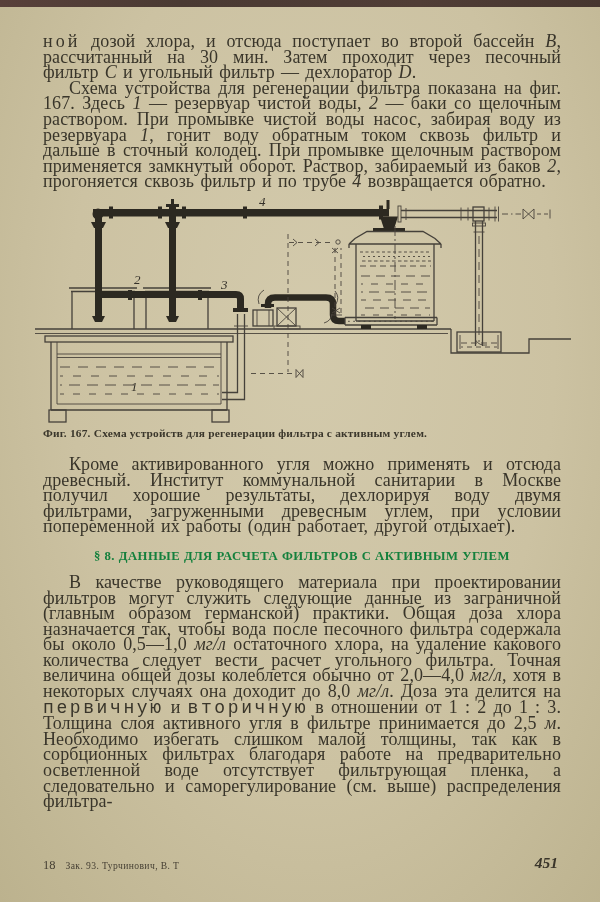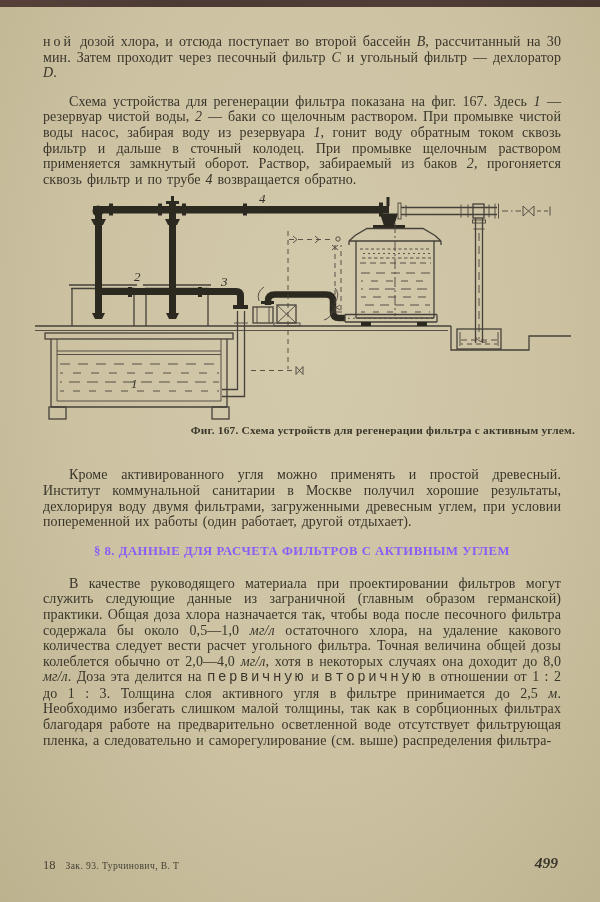--- a/index.html
+++ b/index.html
@@ -12,39 +12,39 @@
   }
   .scan-edge-top{
     position:absolute;top:0;left:0;width:600px;height:7px;
     background:linear-gradient(90deg,#58403a,#4a3a33 30%,#503d36 70%,#46362f);
   }
   .page-inner{
     position:absolute;left:43px;top:34px;width:518px;
   }
   p.body-par{
     margin:0;
-    font-size:14px;line-height:15.6px;
+    font-size:18px;line-height:15.6px;
     text-align:justify;
     word-spacing:0.09em;
     letter-spacing:0.1px;
   }
-  p.indent{text-indent:26px;margin-top:13px;}
+  p.indent{text-indent:26px;}
   .sp-first{letter-spacing:3px;}
   .it{font-style:italic;}
   .spaced{letter-spacing:2.6px;font-family:Liberation Mono, monospace;}
   .figure-wrap{position:relative;margin:6px 0 8px -12px;width:544px;}
   .figure-wrap svg{display:block;}
   .fig-caption{
-    text-align:right;font-size:11.4px;font-weight:bold;
+    text-align:left;font-size:11.4px;font-weight:bold;
     letter-spacing:0.2px;margin:3px 0 0 12px;color:#3a362b;
   }
   h2.sec-heading{
-    margin:14px 0 17px 0;text-align:center;
+    margin:14px 0 11px 0;text-align:center;
     font-size:12.7px;font-weight:bold;letter-spacing:0.5px;
-    color:#8b5cf6;
+    color:#15803d;
   }
   .spacer-after-fig{height:10px;}
   .footer{
     position:absolute;left:43px;right:40px;top:854px;height:24px;
   }
   .footer .imprint{
     position:absolute;left:0;top:4px;font-size:9.6px;letter-spacing:0.4px;color:#453f33;
   }
   .footer .imprint .ed{font-size:12.5px;margin-right:10px;letter-spacing:0;}
   .footer .pageno{
@@ -199,25 +199,25 @@
         <path class="thin" d="M430,147 H466" stroke-dasharray="6 4"></path>
         <path class="thin" d="M430,151 H466" stroke-dasharray="5 4" stroke-dashoffset="3"></path>
         <path class="thin" d="M444.5,144 Q448,150 456,149"></path>
       </g>
     </svg>
     <div class="fig-caption">Фиг. 167. Схема устройств для регенерации фильтра с активным углем.</div>
   </div>
 
   <div class="spacer-after-fig"></div>
 
-  <p class="body-par indent">Кроме активированного угля можно применять и простой древесный. Институт коммунальной санитарии в Москве получил хорошие результаты, дехлорируя воду двумя фильтрами, загруженными древесным углем, при условии попеременной их работы (один работает, другой отдыхает).</p>
+  <p class="body-par indent">Кроме активированного угля можно применять и отсюда древесный. Институт коммунальной санитарии в Москве получил хорошие результаты, дехлорируя воду двумя фильтрами, загруженными древесным углем, при условии попеременной их работы (один работает, другой отдыхает).</p>
 
   <h2 class="sec-heading">§ 8. ДАННЫЕ ДЛЯ РАСЧЕТА ФИЛЬТРОВ С АКТИВНЫМ УГЛЕМ</h2>
 
 
   <p class="body-par indent"><span>В качестве руководящего материала при проектировании фильтров могут служить следующие данные из заграничной (главным образом германской) практики. Общая доза хлора назначается так, чтобы вода после песочного фильтра содержала бы около 0,5—1,0 </span><span class="it">мг/л</span><span> остаточного хлора, на удаление какового количества следует вести расчет угольного фильтра. Точная величина общей дозы колеблется обычно от 2,0—4,0 </span><span class="it">мг/л</span><span>, хотя в некоторых случаях она доходит до 8,0 </span><span class="it">мг/л</span><span>. Доза эта делится на </span><span class="spaced">первичную</span><span> и </span><span class="spaced">вторичную</span><span> в отношении от 1 : 2 до 1 : 3. Толщина слоя активного угля в фильтре принимается до 2,5 </span><span class="it">м</span><span>. Необходимо избегать слишком малой толщины, так как в сорбционных фильтрах благодаря работе на предварительно осветленной воде отсутствует фильтрующая пленка, а следовательно и саморегулирование (см. выше) распределения фильтра-</span></p>
 
 </div>
 
 <div class="footer">
   <div class="imprint"><span class="ed">18</span><span>Зак. 93. Турчинович, В. Т</span></div>
-  <div class="pageno">499</div>
+  <div class="pageno">451</div>
 </div>
 
 </body></html>

